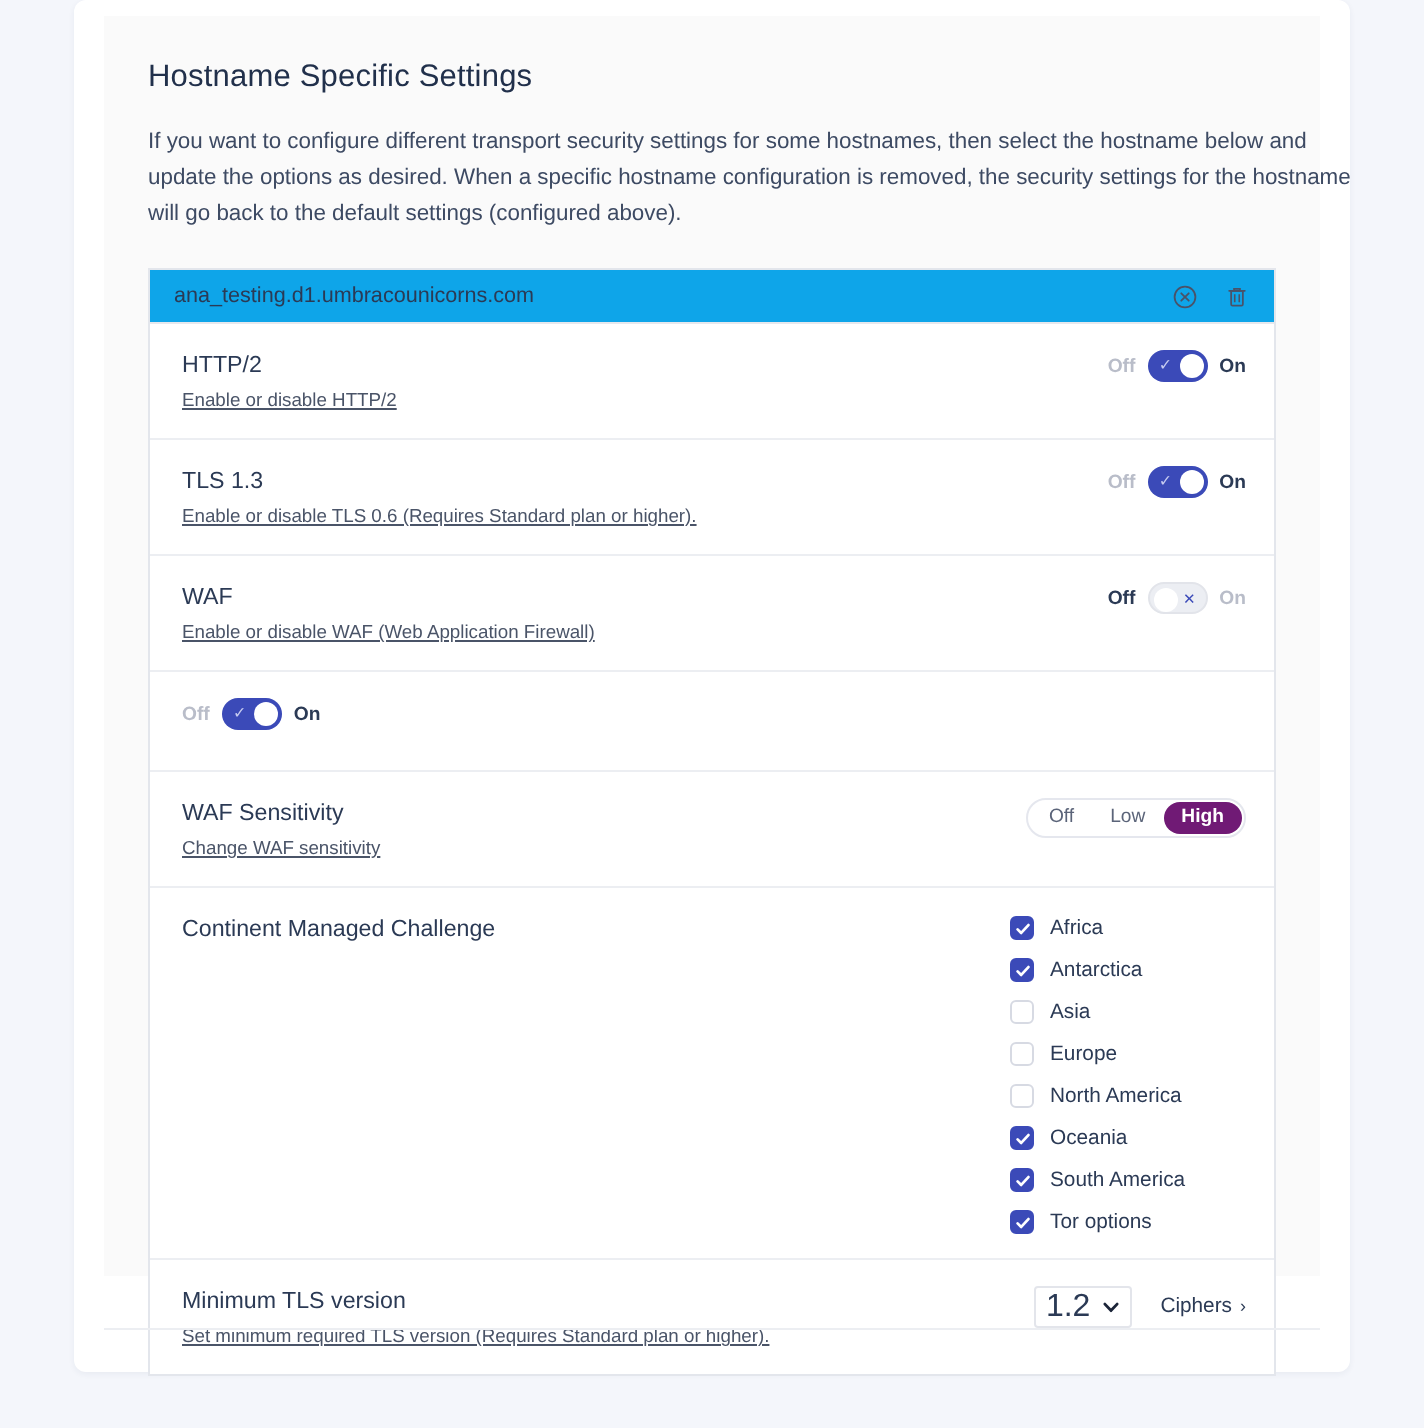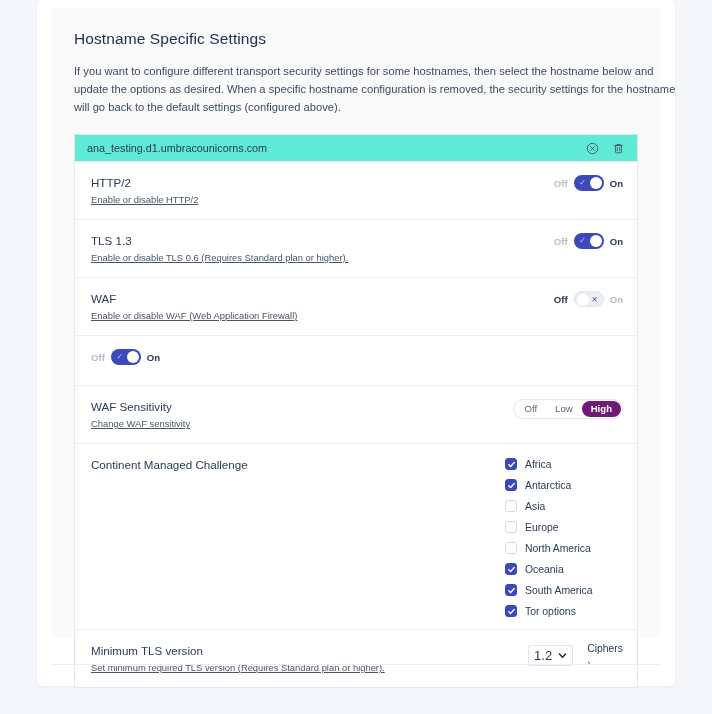--- a/index.html
+++ b/index.html
@@ -60,21 +60,21 @@
   
   .hostname-block {
     margin-top: 18px;
     border: 1px solid #e3e6ec;
     background: #ffffff;
     box-sizing: border-box;
   }
 
   .hostname-bar {
     height: 27px;
-    background: #5eead4;
+    background: #0ea5e9;
     border-bottom: 1px solid #e6e8ed;
     display: flex;
     align-items: center;
     padding: 0 12px 0 12px;
     box-sizing: border-box;
   }
   .hostname-label {
     font-size: 10.8px;
     color: #2b3a55;
     flex: 1;
@@ -242,34 +242,33 @@
   .mini-select {
     border: 1px solid #e3e5eb;
     background: #ffffff;
     height: 21px;
     min-width: 40px;
     border-radius: 2px;
     display: inline-flex;
     align-items: center;
     justify-content: space-between;
     padding: 0 5px;
-    font-size: 13px;
+    font-size: 16px;
     color: #2b3a55;
     cursor: pointer;
     box-sizing: border-box;
     gap: 6px;
   }
   .ciphers-link {
     font-size: 10.4px;
     color: #2b3a55;
     cursor: pointer;
     display: inline-flex;
     align-items: flex-start;
     gap: 4px;
-    flex-direction: column;
   }
   .chev { font-size: 9px; color: #2b3a55; }
 
   
   .bottom-divider {
     position: absolute;
     left: 15px;
     right: 15px;
     top: 664px;
     height: 1px;

